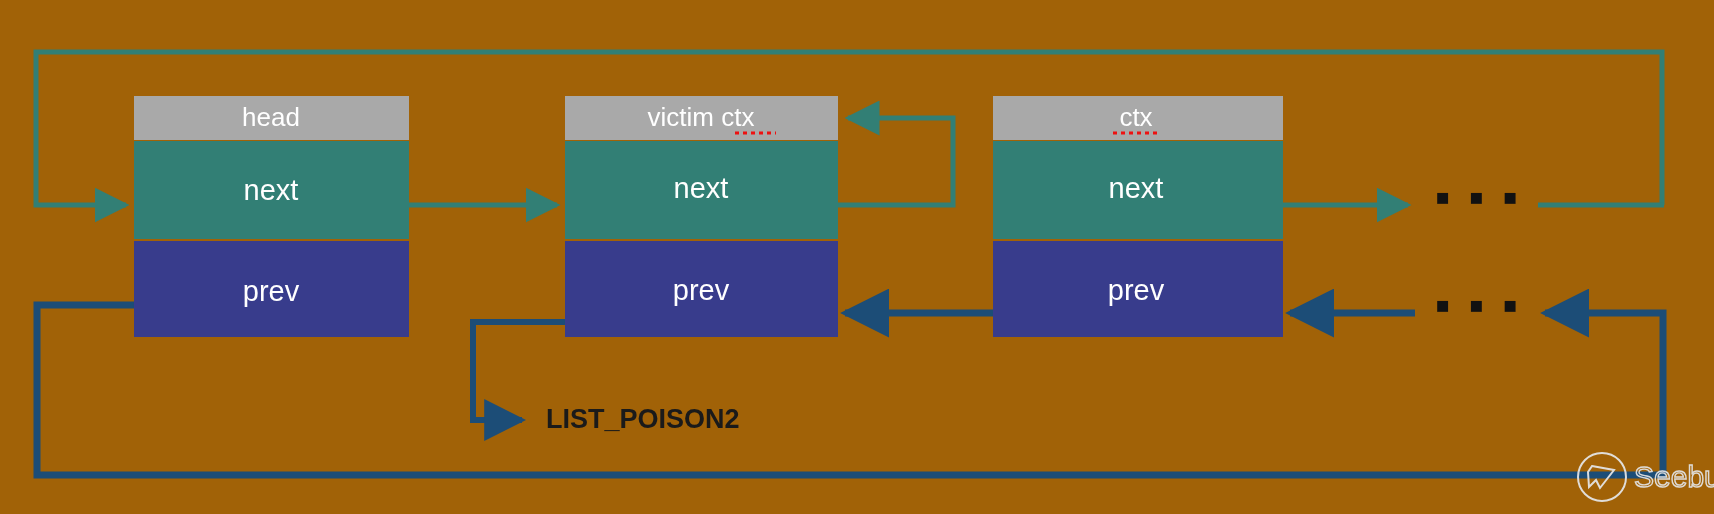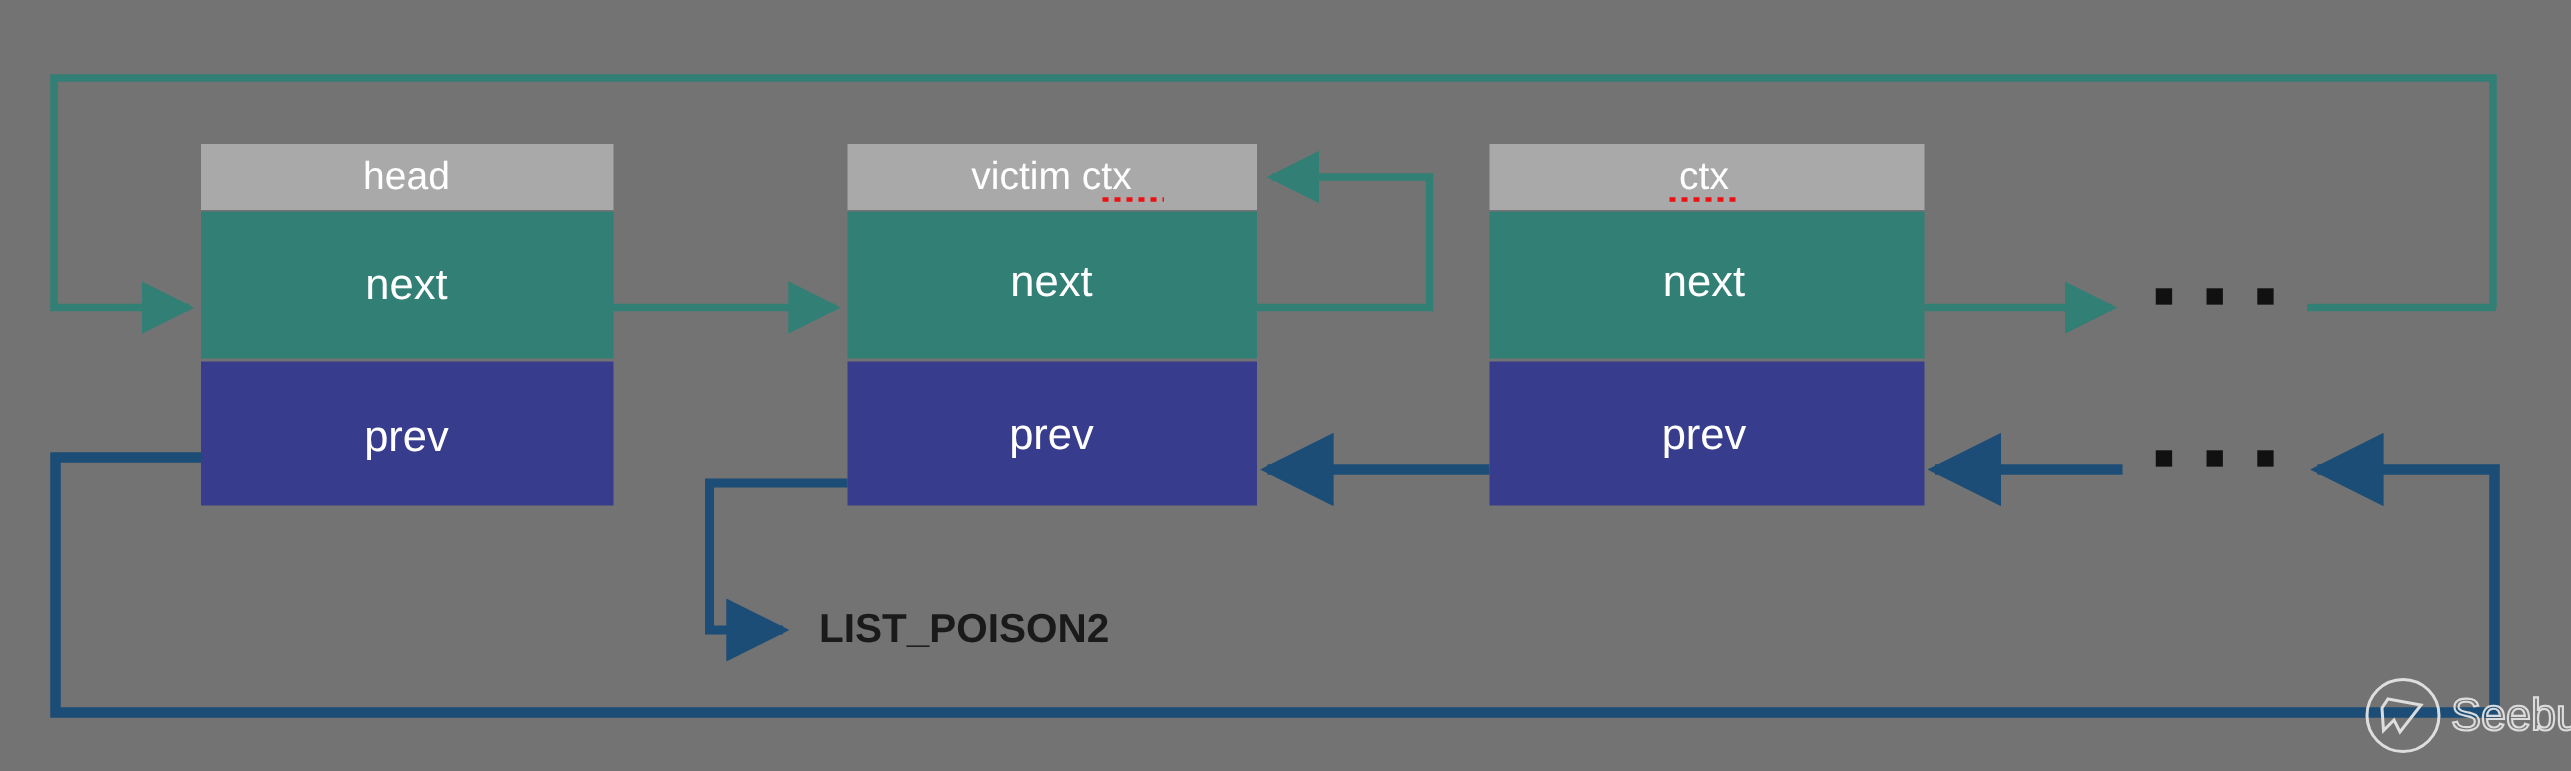--- a/index.html
+++ b/index.html
@@ -7,21 +7,21 @@
     padding: 0;
     background: #ffffff;
   }
   body {
     font-family: "Liberation Sans", sans-serif;
   }
   #diagram-root {
     position: relative;
     width: 1714px;
     height: 514px;
-    background: #737373;
+    background: #a16207;
     overflow: hidden;
     text-decoration: underline;
   }
   #diagram-svg {
     position: absolute;
     left: 0;
     top: 0;
   }
   .node-label {
     font-family: "Liberation Sans", sans-serif;

